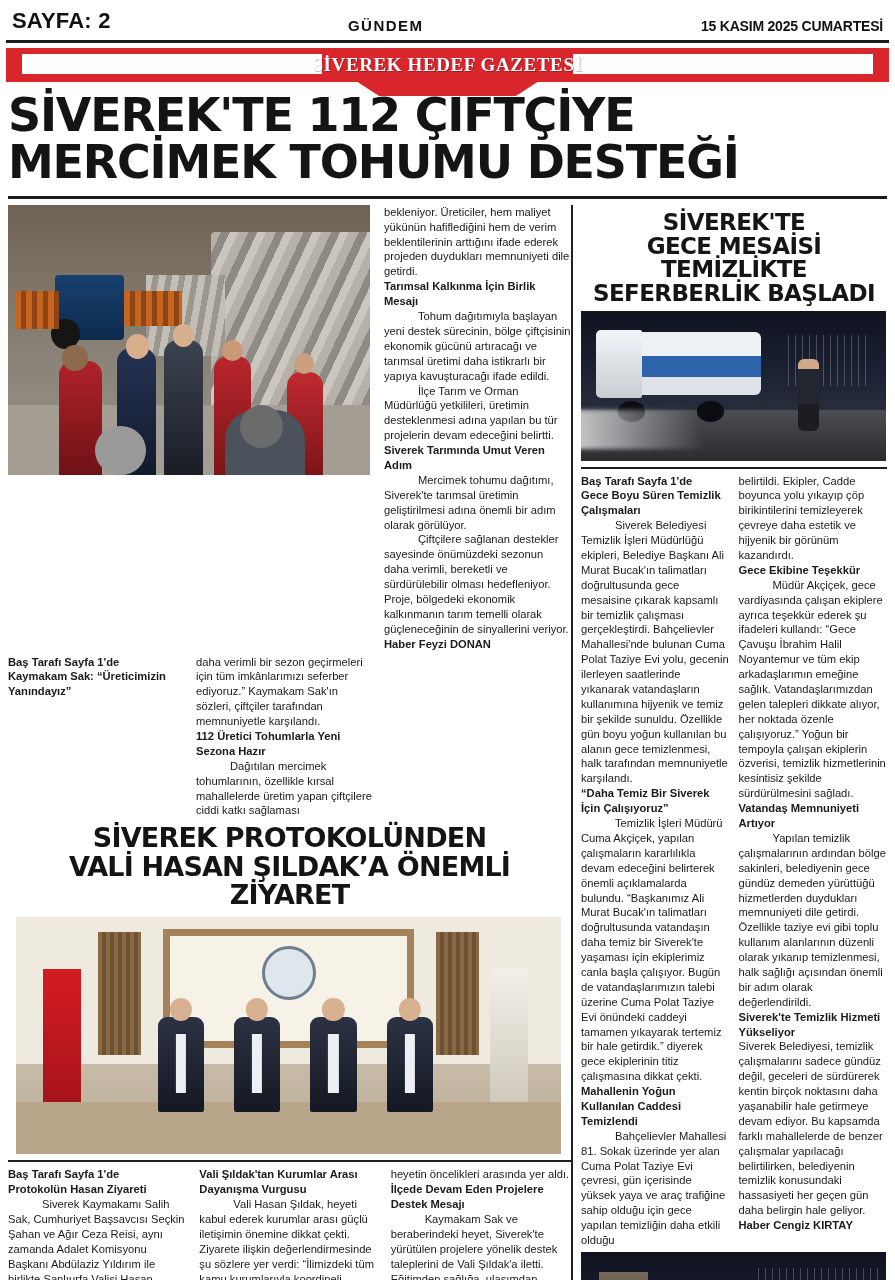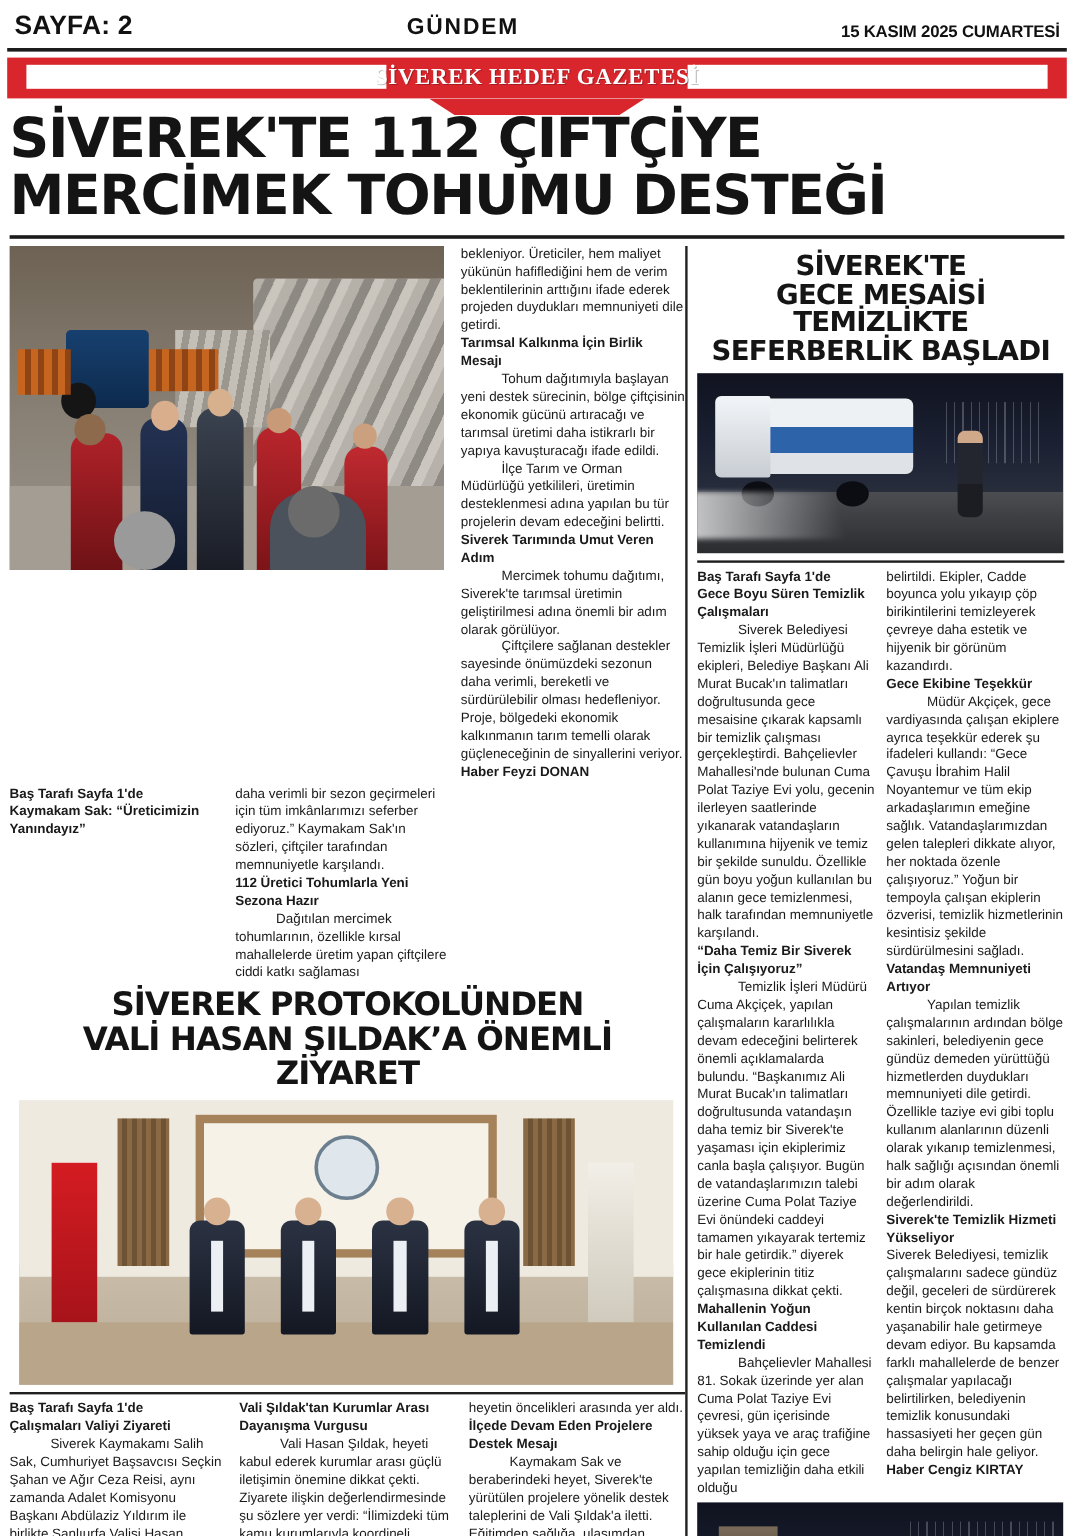--- a/index.html
+++ b/index.html
@@ -10,21 +10,21 @@
     overflow: hidden;
   }
   .page { position: relative; width: 895px; height: 1280px; background:#fff; }
 
   
   .masthead {
     display: flex; align-items: flex-end; justify-content: space-between;
     padding: 8px 12px 4px 12px; height: 38px;
   }
   .masthead-page { font-size: 22px; font-weight: bold; letter-spacing: .2px; color:#111; }
-  .masthead-section { font-size: 19px; font-weight: bold; letter-spacing: 1.5px; color:#111; margin-left:-40px; }
+  .masthead-section { font-size: 15px; font-weight: bold; letter-spacing: 1.5px; color:#111; margin-left:-40px; }
   .masthead-date { font-size: 14px; font-weight: bold; color:#111; letter-spacing:-.2px; }
   .rule-top { height: 3px; background: #1b1b1b; margin: 2px 6px 0 6px; }
 
   
   .banner-wrap { position: relative; margin: 5px 6px 0 6px; height: 34px; padding-left: 27px; }
   .banner-bar {
     position:absolute; inset:0; background:#d8262c;
     display:flex; align-items:center; justify-content:center;
   }
   .banner-bar::before, .banner-bar::after{
@@ -265,21 +265,21 @@
             <i></i>
             <b></b>
           </div>
       </div>
 
       <div class="rule-h"></div>
 
       <div class="three-cols">
         <div class="txt">
           <p class="sub">Baş Tarafı Sayfa 1'de</p>
-          <p class="sub">Çalışmaları Valiyi Ziyareti</p>
+          <p class="sub">Protokolün Hasan Ziyareti</p>
           <p class="ind">Siverek Kaymakamı Salih Sak, Cumhuriyet Başsavcısı Seçkin Şahan ve Ağır Ceza Reisi, aynı zamanda Adalet Komisyonu Başkanı Abdülaziz Yıldırım ile birlikte Şanlıurfa Valisi Hasan Şıldak'ı makamında ziyaret etti. Gerçekleşen ziyaret, kentteki kamu yönetimi ve yargı kurumları arasındaki koordinasyonun güçlendirilmesi açısından önemli bir adım olarak değerlendirildi.</p>
 
         </div>
         <div class="txt">
           <p class="sub">Vali Şıldak'tan Kurumlar Arası Dayanışma Vurgusu</p>
           <p class="ind">Vali Hasan Şıldak, heyeti kabul ederek kurumlar arası güçlü iletişimin önemine dikkat çekti. Ziyarete ilişkin değerlendirmesinde şu sözlere yer verdi: “İlimizdeki tüm kamu kurumlarıyla koordineli çalışmaya büyük önem veriyoruz. Siverek'in ihtiyaçlarını yakından takip ediyor, her alanda hizmet kalitesini artırmayı hedefliyoruz.” Açıklama, kamu yönetiminde uyum ve birlik mesajı olarak değerlendirildi.</p>
 
         </div>
         <div class="txt">
           <p>heyetin öncelikleri arasında yer aldı.</p>

